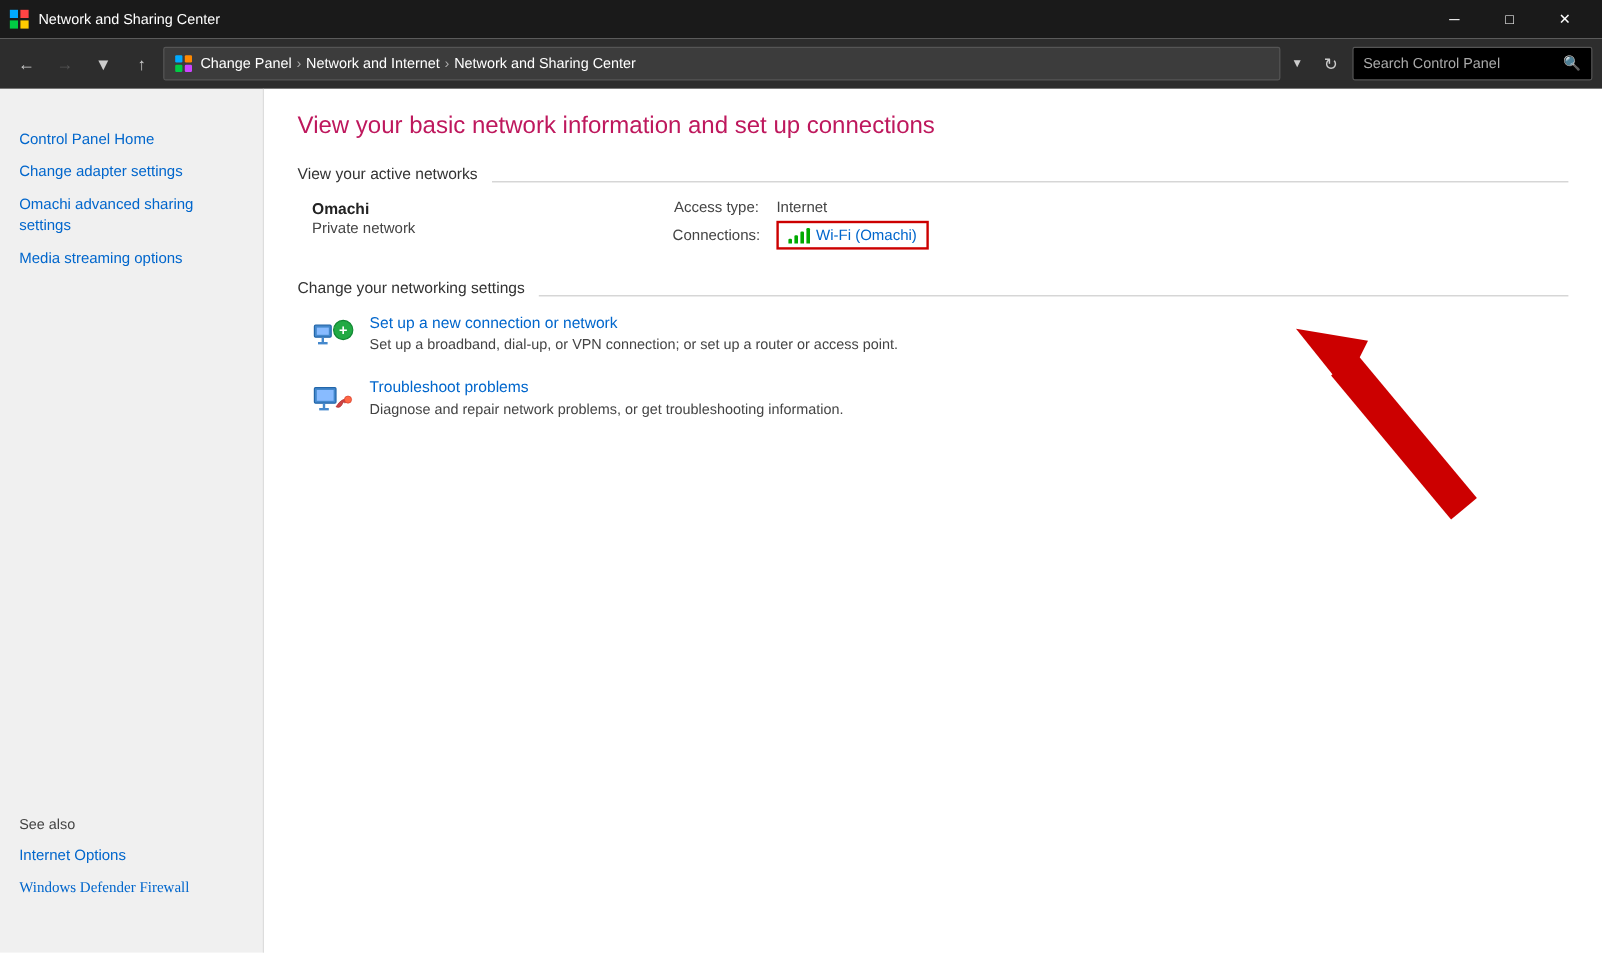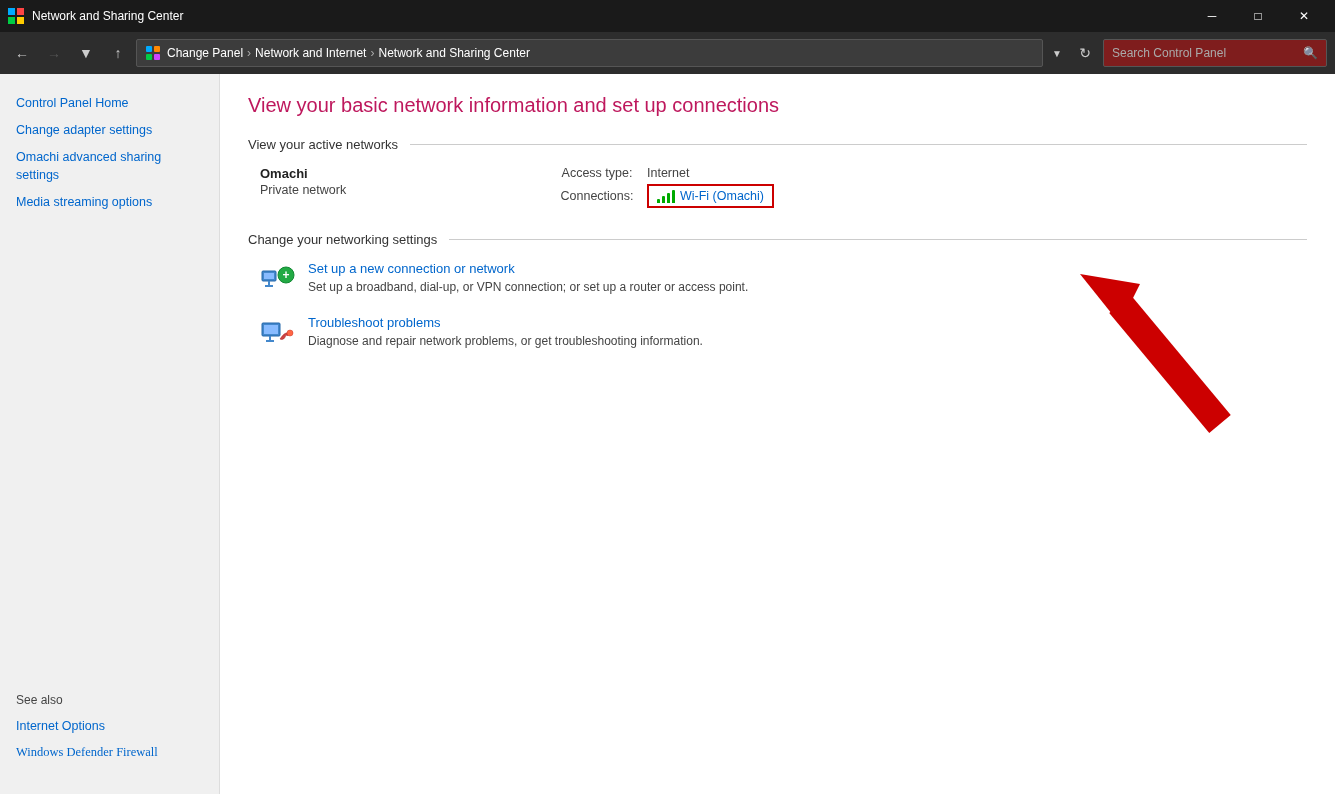--- a/index.html
+++ b/index.html
@@ -78,24 +78,24 @@
       cursor: pointer; font-size: 10px;
       display: flex; align-items: center; justify-content: center;
     }
     .refresh-btn {
       background: none; border: none; color: #ccc;
       width: 28px; height: 28px;
       cursor: pointer; font-size: 14px;
       display: flex; align-items: center; justify-content: center;
     }
     .search-box {
-      background: #7f1d1d;
+      background: #000000;
       border: 1px solid #555;
       height: 28px;
-      width: 224px;
+      width: 200px;
       display: flex;
       align-items: center;
       padding: 0 8px;
       border-radius: 2px;
     }
     .search-box input {
       background: none; border: none; color: #fff; outline: none;
       font-size: 12px; flex: 1;
     }
     .search-box input::placeholder { color: #aaa; }
@@ -105,21 +105,21 @@
     .main-container {
       display: flex;
       height: calc(794px - 74px);
     }
 
     
     .sidebar {
       width: 220px;
       background: #f0f0f0;
       border-right: 1px solid #ddd;
-      padding: 16px 0;
+      padding: 29px 0;
       display: flex;
       flex-direction: column;
     }
     .sidebar-link {
       display: block;
       padding: 4px 16px;
       color: #0066cc;
       text-decoration: none;
       font-size: 12.5px;
       cursor: pointer;
@@ -145,21 +145,21 @@
     .page-title {
       font-size: 20px;
       font-weight: 300;
       color: #be185d;
       margin-bottom: 20px;
     }
 
     
     .section-header {
       display: flex;
-      align-items: center;
+      align-items: flex-end;
       margin-bottom: 14px;
     }
     .section-label {
       font-size: 13px;
       color: #333;
       margin-right: 12px;
       white-space: nowrap;
     }
     .section-line {
       flex: 1;

